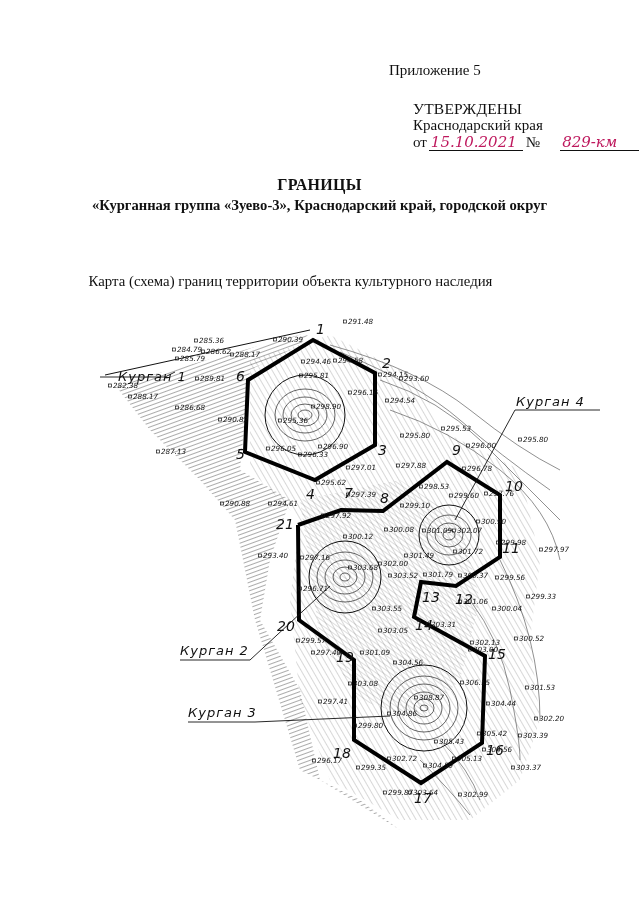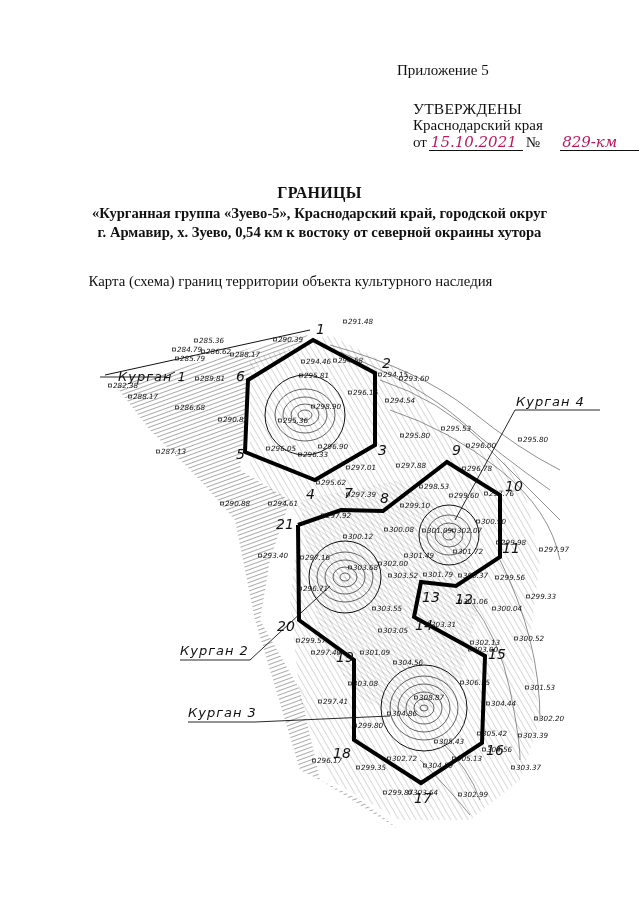--- a/index.html
+++ b/index.html
@@ -1,27 +1,27 @@
 <!DOCTYPE html>
 <html><head>
 <meta charset="utf-8">
 <style>
   html, body { margin: 0; padding: 0; background: #ffffff; }
   body { width: 639px; height: 905px; position: relative; overflow: hidden;
          font-family: "Liberation Serif", "DejaVu Serif", serif; color: #111; }
   .abs { position: absolute; }
-  .appendix { left: 397px; top: 62px; font-size: 15px; }
+  .appendix { left: 389px; top: 62px; font-size: 15px; }
   .approved { left: 413px; top: 100px; font-size: 15px; line-height: 17px; }
   .approved .caps { font-size: 15.5px; letter-spacing: 0.2px; }
   .sig-row { display: flex; align-items: center; }
   .hand { font-family: "DejaVu Serif", serif; font-style: italic; font-size: 15px;
           border-bottom: 1px solid #111; padding: 0 2px; line-height: 15px; color:#be185d; }
   .hand.date { width: 90px; display:inline-block; margin-left: 2px; }
   .hand.num { width: 78px; display:inline-block; margin-left: 20px; }
-  .title-block { left: 0; width: 639px; top: 184px; text-align: center; }
+  .title-block { left: 0; width: 639px; top: 176px; text-align: center; }
   .t-main { font-weight: bold; font-size: 16px; margin-bottom: 2px; letter-spacing: 0.3px; }
   .t-line { font-weight: bold; font-size: 14.6px; line-height: 19px; }
   .map-caption { left: 0; width: 581px; top: 273px; text-align: center; font-size: 14.8px; }
   #map { left: 0; top: 300px; width: 639px; height: 540px; }
   .ptlbl { font-family: "DejaVu Sans", sans-serif; font-style: italic; font-size: 14px; fill: #111; }
   .elev { font-family: "DejaVu Sans", sans-serif; font-style: italic; font-size: 7.2px; fill: #111; }
   .kurgan { font-family: "DejaVu Sans", sans-serif; font-style: italic; font-size: 13px; fill: #111; letter-spacing: 1px;}
 </style>
 </head>
 <body>
@@ -34,22 +34,21 @@
   <div class="sig-row">
     <span>от</span>
     <span class="hand date">15.10.2021</span>
     <span style="margin-left:3px">№</span>
     <span class="hand num">829-км</span>
   </div>
 </div>
 
 <div class="abs title-block">
   <div class="t-main">ГРАНИЦЫ</div>
-  <div class="t-line">«Курганная группа «Зуево-5», Краснодарский край, городской округ</div>
-  <div class="t-line">г. Армавир, х. Зуево, 0,54 км к востоку от северной окраины хутора</div>
+  <div class="t-line">«Курганная группа «Зуево-3», Краснодарский край, городской округ</div>
 </div>
 
 <div class="abs map-caption">Карта (схема) границ территории объекта культурного наследия</div>
 
 <svg id="map" class="abs" viewBox="0 300 639 540" width="639" height="540" xmlns="http://www.w3.org/2000/svg">
   <defs>
     <pattern id="hatchA" width="4" height="4" patternUnits="userSpaceOnUse" patternTransform="rotate(70)">
       <line x1="0" y1="0" x2="0" y2="4" stroke="#222" stroke-width="0.9"></line>
     </pattern>
     <pattern id="hatchB" width="5" height="5" patternUnits="userSpaceOnUse" patternTransform="rotate(-30)">

